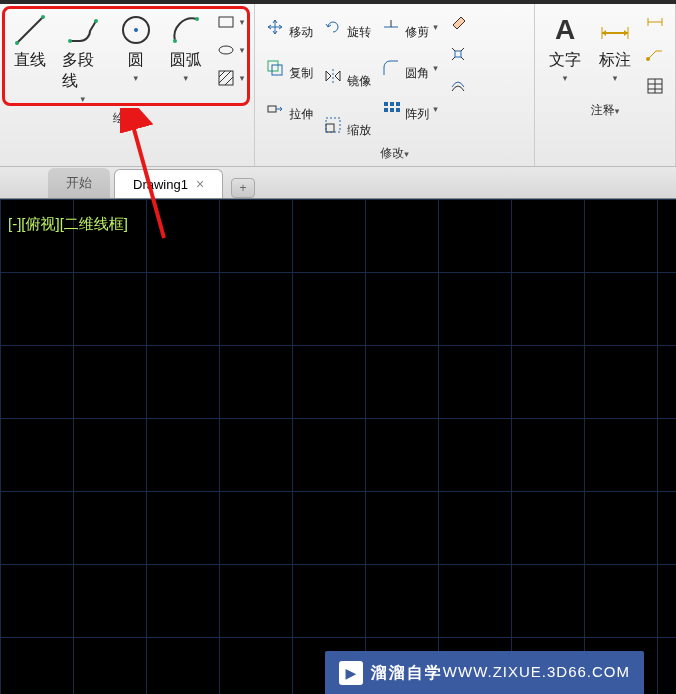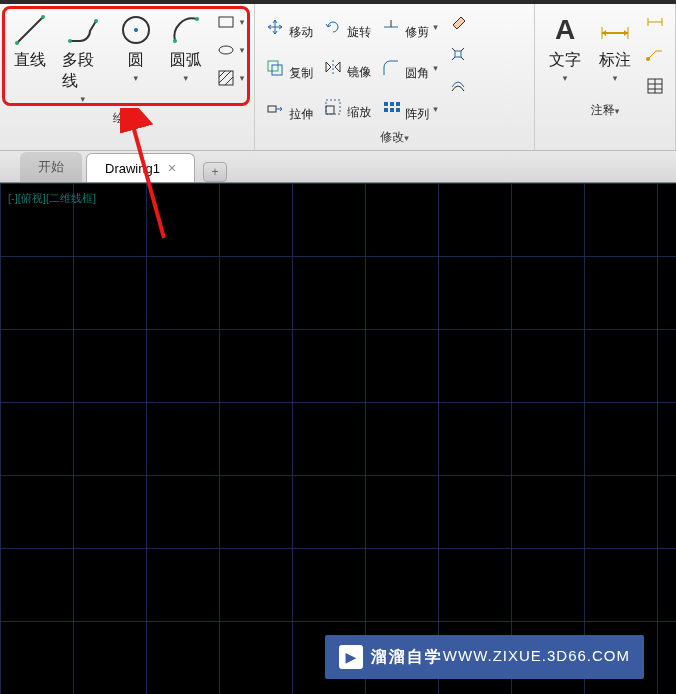--- a/index.html
+++ b/index.html
@@ -20,28 +20,28 @@
     
     .small-tool-col { display: flex; flex-direction: column; gap: 4px; }
     .small-tool { display: flex; align-items: center; gap: 4px; cursor: pointer; padding: 2px; }
     .small-tool .icon-box { width: 20px; height: 20px; display: flex; align-items: center; justify-content: center; }
     .small-tool .lbl { font-size: 12px; color: #222; margin-top: 12px; }
     
     .red-highlight { position: absolute; border: 3px solid #e81818; border-radius: 8px; z-index: 50; pointer-events: none; }
     
     .tabbar { background: linear-gradient(#e8e8e8, #d8d8d8); height: 32px; display: flex; align-items: flex-end; padding: 0 20px; border-bottom: 1px solid #888; }
     .tab { padding: 6px 18px; border-radius: 6px 6px 0 0; font-size: 13px; display: flex; align-items: center; gap: 8px; cursor: pointer; }
-    .tab.inactive { background: linear-gradient(#d0d0d0, #c0c0c0); color: #555; margin-right: 4px; }
+    .tab.inactive { background: linear-gradient(#d0d0d0, #c0c0c0); color: #555; margin-right: 4px; margin-left: 28px; }
     .tab.active { background: #fff; color: #000; border: 1px solid #aaa; border-bottom: none; }
     .tab .close { color: #888; font-size: 14px; }
     .tab-add { width: 24px; height: 20px; background: linear-gradient(#e0e0e0,#c8c8c8); border-radius: 4px; display: flex; align-items: center; justify-content: center; margin-left: 8px; color: #666; cursor: pointer; border: 1px solid #aaa; }
     
     .canvas { background: #000; position: relative; height: 528px; }
     .grid { position: absolute; inset: 0; background-image: linear-gradient(#1a2a4a 1px, transparent 1px), linear-gradient(90deg, #1a2a4a 1px, transparent 1px); background-size: 73px 73px; }
-    .view-label { position: absolute; top: 8px; left: 8px; color: #0f766e; font-size: 11px; }
+    .view-label { position: absolute; top: 16px; left: 8px; color: #bef264; font-size: 15px; }
     
     .red-arrow-svg { position: absolute; z-index: 51; pointer-events: none; }
     
     .watermark { position: absolute; right: 32px; bottom: 32px; background: #3a5ba0; color: #fff; padding: 10px 14px; display: flex; align-items: center; gap: 8px; border-radius: 2px; }
     .watermark .play { width: 24px; height: 24px; background: #fff; border-radius: 3px; display: flex; align-items: center; justify-content: center; color: #3a5ba0; font-size: 14px; }
     .watermark .txt { display: flex; flex-direction: row; }
     .watermark .big { font-size: 16px; font-weight: bold; letter-spacing: 2px; }
     .watermark .small { font-size: 15px; letter-spacing: 1px; }
     
     svg { display: block; }
@@ -156,21 +156,21 @@
         <div class="small-tool">
             <div class="icon-box">
               <svg width="18" height="18">
                 <rect x="2" y="6" width="8" height="6" stroke="#333" fill="none"></rect>
                 <path d="M10 9 L16 9 M14 7 L16 9 L14 11" stroke="#26a" fill="none"></path>
               </svg>
             </div>
             <span class="lbl">拉伸</span>
           </div>
       </div>
-      <div class="small-tool-col" style="gap:7px;font-family:Liberation Serif, serif;">
+      <div class="small-tool-col" style="gap:16px;font-family:Liberation Serif, serif;">
         <div class="small-tool">
             <div class="icon-box">
               <svg width="18" height="18">
                 <path d="M4 9 A5 5 0 1 1 9 14" stroke="#26a" fill="none"></path>
                 <path d="M4 9 L2 6 M4 9 L7 7" stroke="#26a"></path>
               </svg>
             </div>
             <span class="lbl">旋转</span>
           </div>
         <div class="small-tool">

